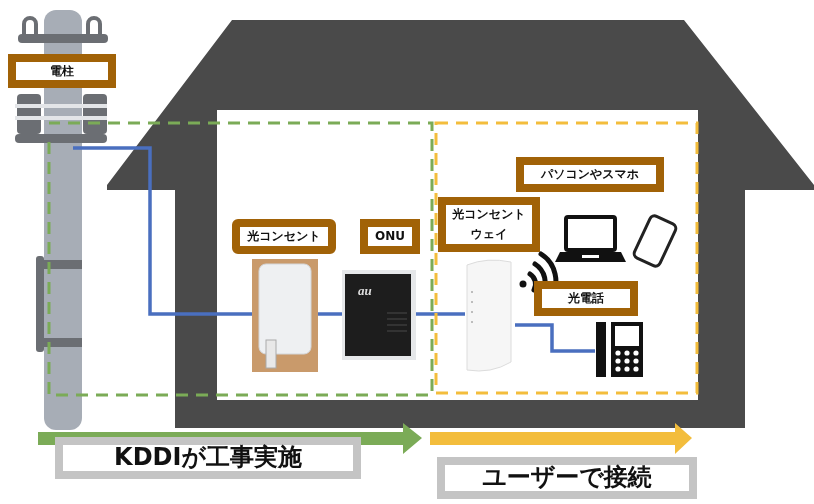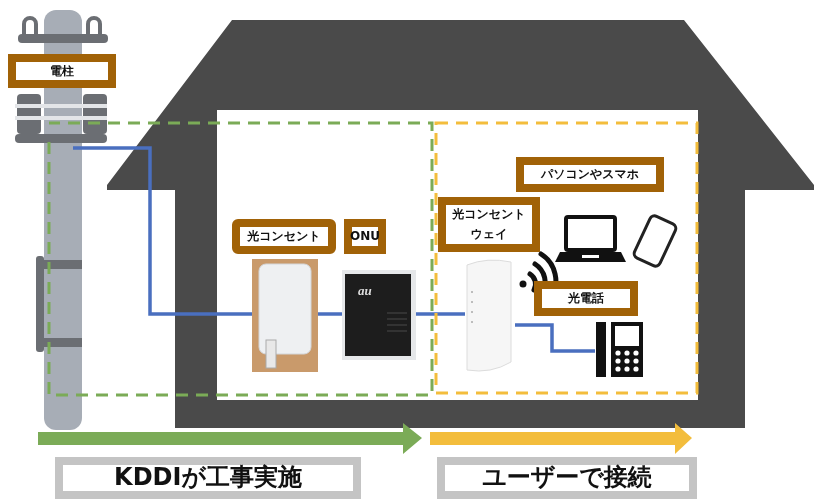--- a/index.html
+++ b/index.html
@@ -103,22 +103,22 @@
         <circle cx="636" cy="369" r="2.6"></circle>
     </g>
   </g>
 
   <polygon fill="#7bab57" points="38,432 403,432 403,423 422,438 403,454 403,445 38,445"></polygon>
   <polygon fill="#f3bd3c" points="430,432 675,432 675,423 692,438 675,454 675,445 430,445"></polygon>
 </svg>
 
 <div class="label" style="left:8px; top:54px; width:108px; height:34px;">電柱</div>
 <div class="label" style="left:232px; top:219px; width:104px; height:35px;border-radius:6px;">光コンセント</div>
-<div class="label" style="left:344px; top:219px; width:42px; height:35px;">ONU</div>
+<div class="label" style="left:360px; top:219px; width:60px; height:35px;">ONU</div>
 <div class="label" style="left:438px; top:197px; width:102px; height:55px; flex-direction:column; line-height:1.6;">
   <span>光コンセント</span>
   <span>ウェイ</span>
 </div>
 <div class="label" style="left:516px; top:157px; width:148px; height:35px;">パソコンやスマホ</div>
 <div class="label" style="left:534px; top:281px; width:104px; height:35px;">光電話</div>
 
-<div class="label big-label" style="left:55px; top:457px; width:306px; height:42px;">KDDIが工事実施</div>
+<div class="label big-label" style="left:55px; top:437px; width:306px; height:42px;">KDDIが工事実施</div>
 <div class="label big-label" style="left:437px; top:457px; width:260px; height:42px;">ユーザーで接続</div>
 
 </body></html>

